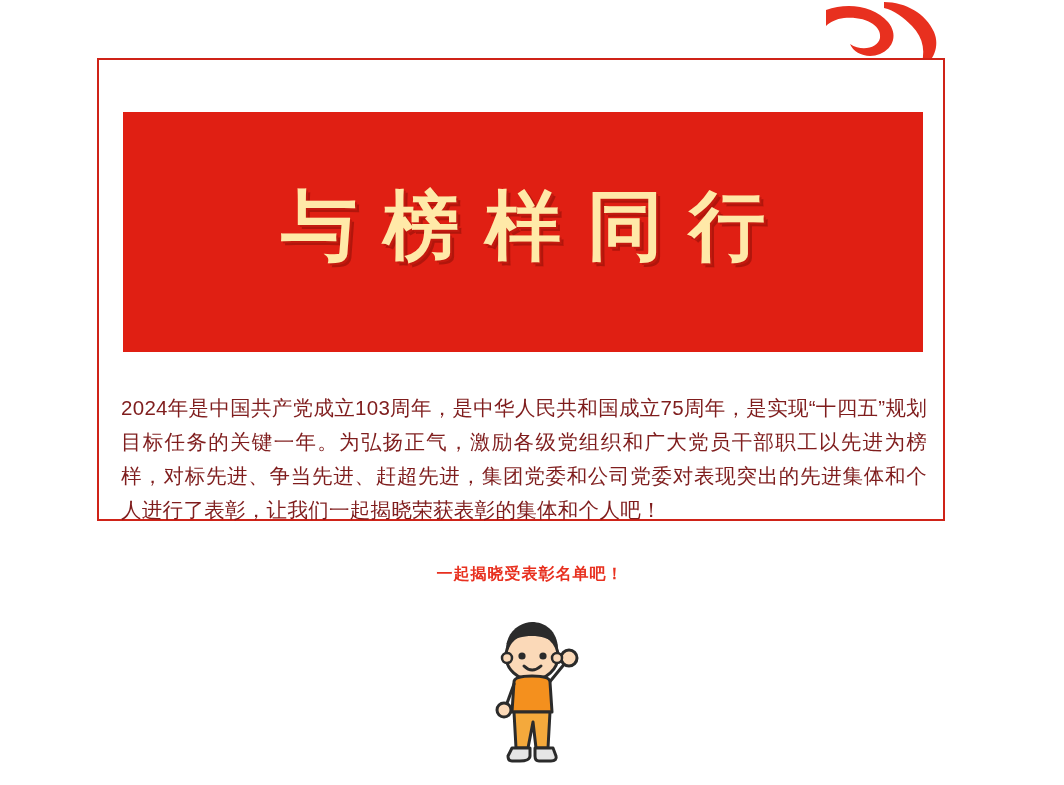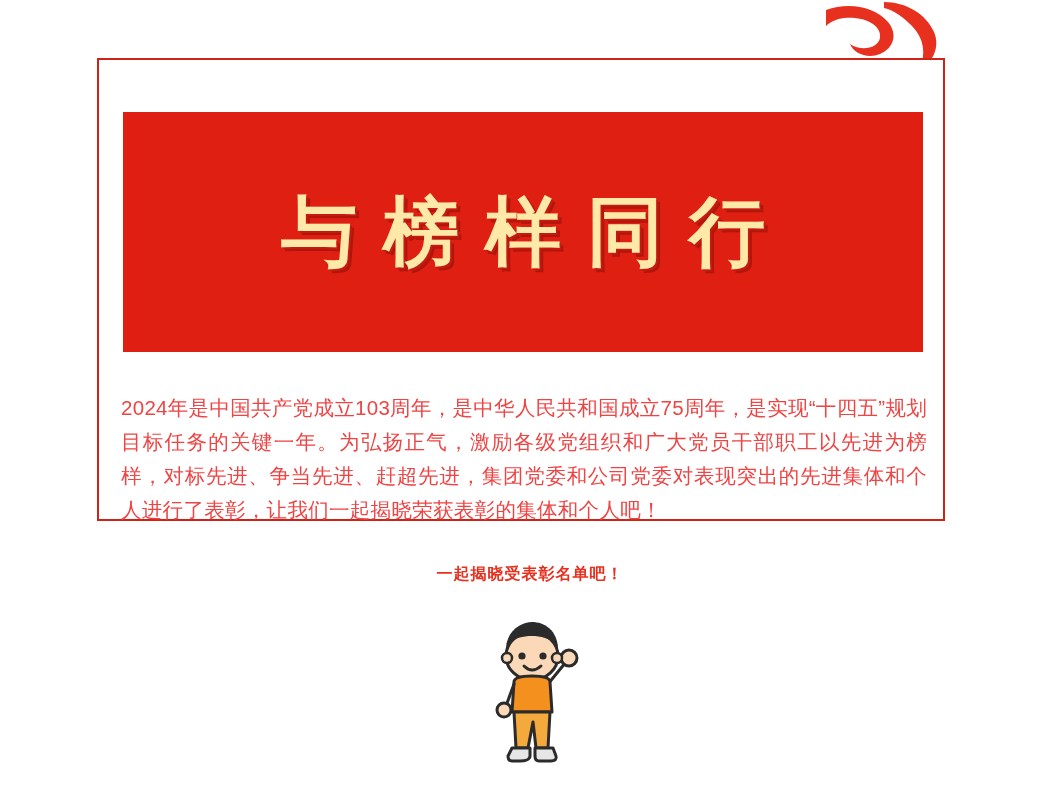--- a/index.html
+++ b/index.html
@@ -43,42 +43,42 @@
     left: 24px;
     top: 52px;
     width: 800px;
     height: 240px;
     background: #e01f13;
     display: flex;
     align-items: center;
     justify-content: center;
   }
   .banner-title {
-    font-family: Liberation Serif, serif;
+    font-family: Liberation Mono, monospace;
     font-weight: bold;
     font-size: 76px;
     letter-spacing: 26px;
     text-indent: 26px;
     color: #ffe9a8;
     white-space: nowrap;
     line-height: 1;
     text-shadow:
       2px 2px 0 #c41a0f,
       4px 4px 0 rgba(120,10,5,0.45);
   }
 
   
   .intro {
     position: absolute;
     left: 22px;
     top: 310px;
     width: 806px;
     font-size: 20.5px;
     line-height: 34px;
-    color: #ef4444;
+    color: #7f1d1d;
     text-align: justify;
     letter-spacing: 0.3px;
   }
 
   
   .subhead {
     position: absolute;
     left: 0;
     top: 564px;
     width: 1060px;

